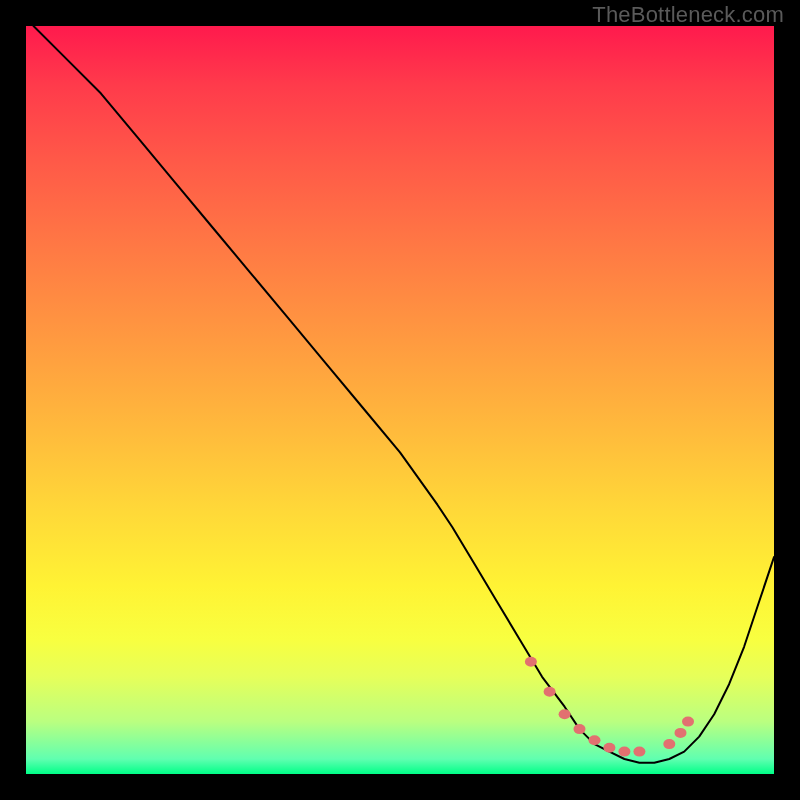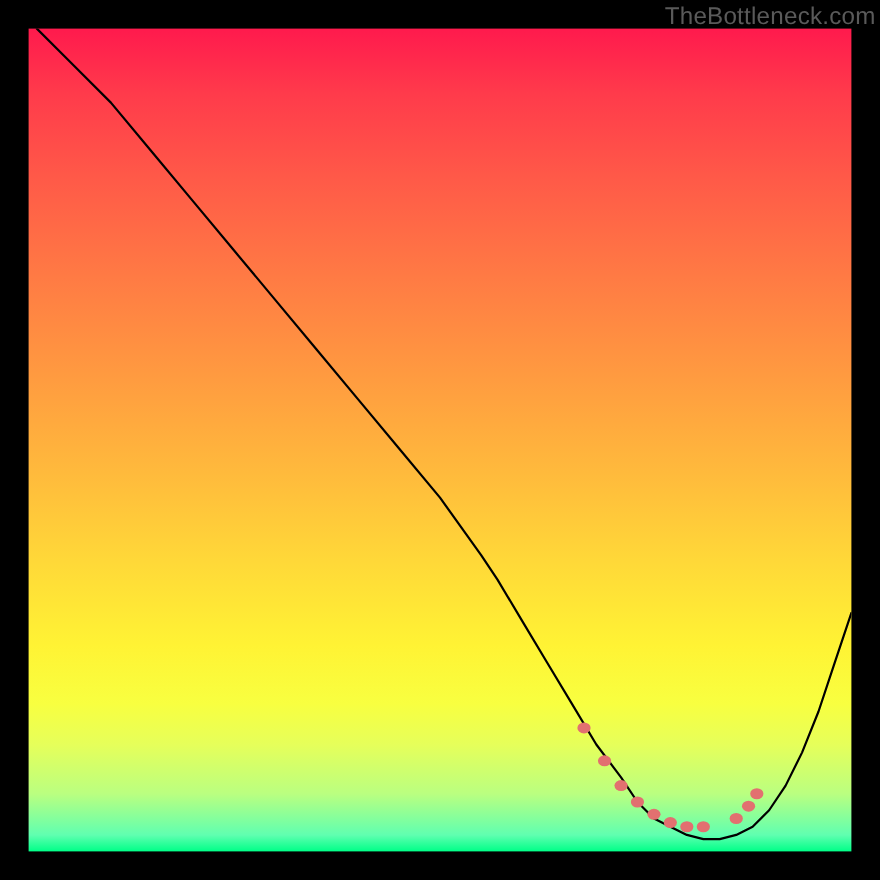--- a/index.html
+++ b/index.html
@@ -41,21 +41,21 @@
     position: absolute;
     left: 0;
     top: 0;
     width: 748px;
     height: 748px;
     pointer-events: none;
   }
   .watermark {
     position: absolute;
     top: 2px;
-    right: 4px;
+    right: 16px;
     font-family: Arial, Helvetica, sans-serif;
     font-size: 22px;
     font-weight: 500;
     color: #5a5a5a;
     letter-spacing: 0.2px;
     margin-left: 17px;
   }
 </style>
 </head>
 <body>

